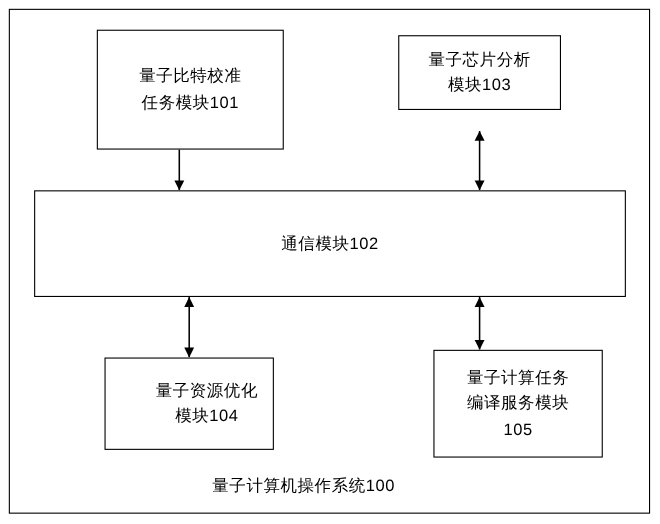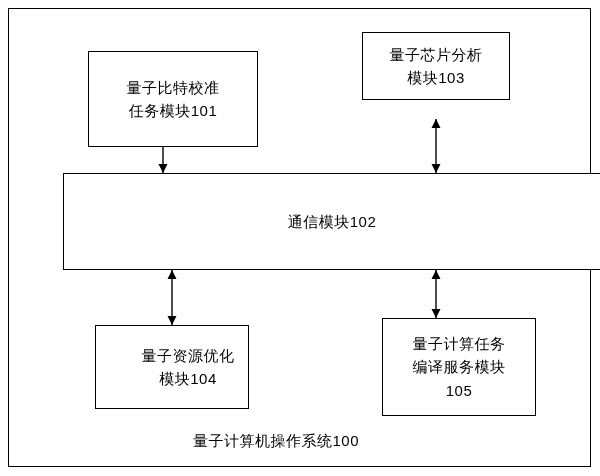--- a/index.html
+++ b/index.html
@@ -35,25 +35,25 @@
     align-items: center;
     justify-content: center;
     text-align: center;
     background: #ffffff;
     font-size: 15px;
     line-height: 1.55;
     letter-spacing: 0.5px;
     white-space: pre-line;
     z-index: 2;
   }
-  #node-101 { left: 88px;  top: 27px;  width: 170px; height: 96px; margin-top: 24px; }
+  #node-101 { left: 88px;  top: 27px;  width: 170px; height: 109px; }
   #node-103 { left: 362px; top: 32px;  width: 148px; height: 68px; }
-  #node-102 { left: 31px;  top: 173px; width: 538px; height: 97px; margin-left: 32px; }
+  #node-102 { left: 31px;  top: 173px; width: 538px; height: 97px; }
   #node-104 { left: 95px;  top: 325px; width: 154px; height: 84px; padding-left: 32px; }
-  #node-105 { left: 382px; top: 318px; width: 154px; height: 98px; }
+  #node-105 { left: 394px; top: 318px; width: 154px; height: 98px; }
 
   .caption {
     position: absolute;
     left: 0;
     width: 552px;
     top: 432px;
     text-align: center;
     font-size: 15px;
     letter-spacing: 0.5px;
   }

